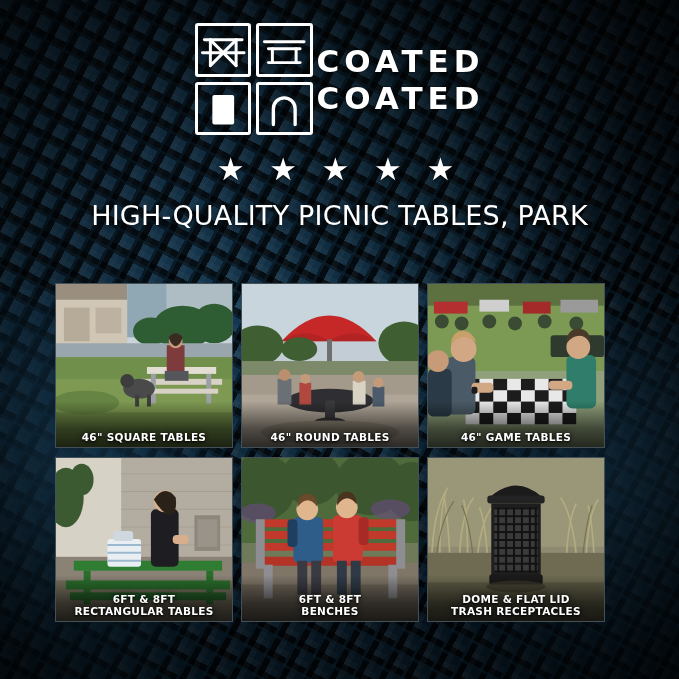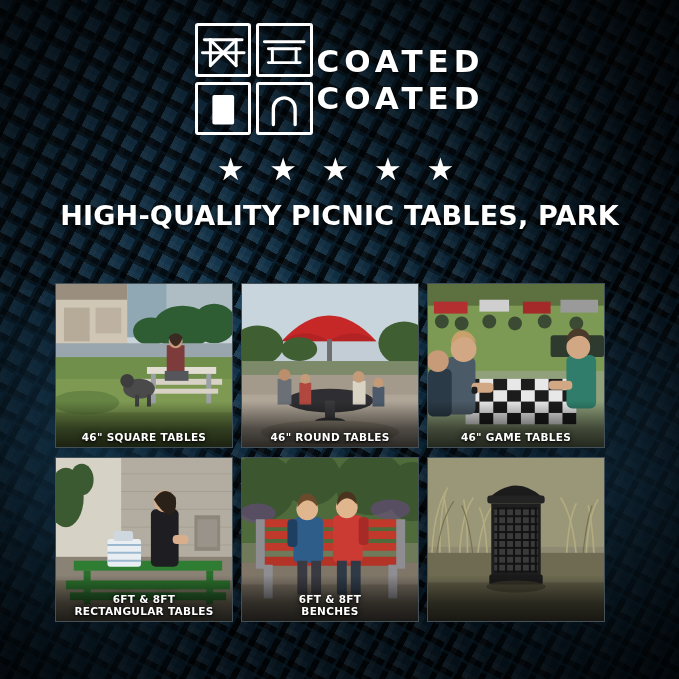--- a/index.html
+++ b/index.html
@@ -128,21 +128,21 @@
     font-size: 31px;
     letter-spacing: 8px;
     line-height: 32px;
     text-shadow: 0 1px 3px rgba(0,0,0,0.8);
   }
 
   .headline {
     margin-top: 14px;
     color: #ffffff;
     font-family: "DejaVu Sans", sans-serif;
-    font-weight: bold;
+    font-weight: normal;
     font-size: 27px;
     line-height: 31px;
     text-align: center;
     letter-spacing: 0.2px;
     text-shadow: 0 2px 5px rgba(0,0,0,0.85);
     max-width: 620px;
   }
 
   
   .grid {
@@ -576,16 +576,18 @@
                 <rect x="94" y="50" width="2" height="66"></rect>
               <rect x="102" y="50" width="2" height="66"></rect>
                 <rect x="108" y="50" width="2" height="66"></rect>
             </g>
             <rect x="62" y="118" width="54" height="10" rx="2" fill="#1a1a1a"></rect>
             <ellipse cx="89" cy="130" rx="30" ry="6" fill="#3d3a2c" opacity="0.7"></ellipse>
           </g>
         </svg>
       </div>
       <div class="shade"></div>
+      <div class="caption">DOME &amp; FLAT LID
+TRASH RECEPTACLES</div>
     </div>
 
   </div>
 </div>
 
 </body></html>

